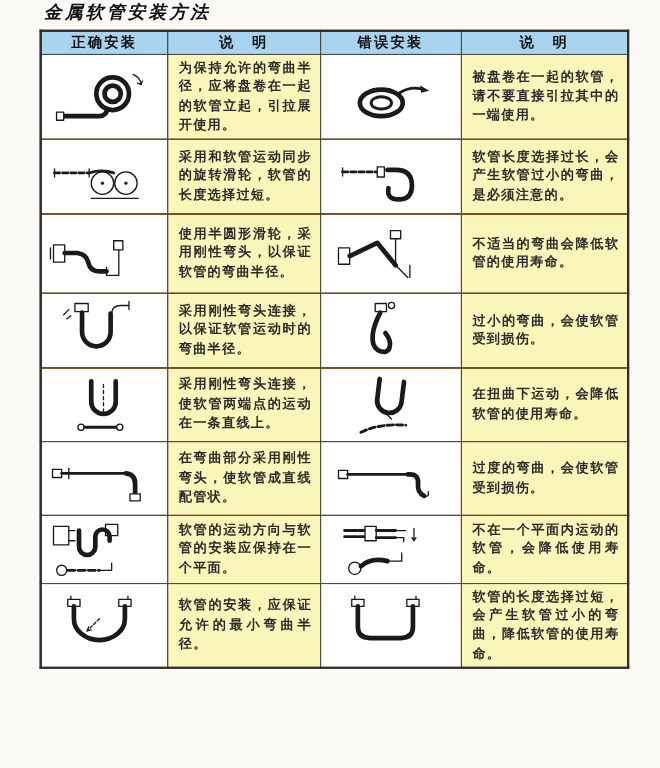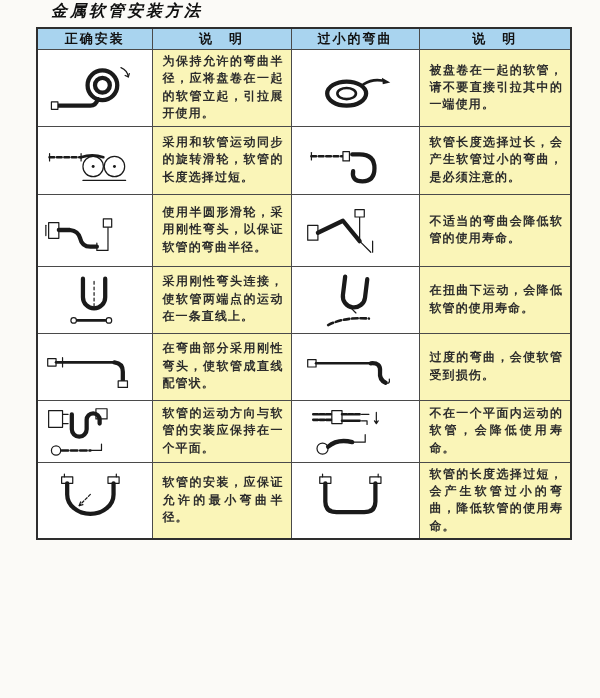--- a/index.html
+++ b/index.html
@@ -2,21 +2,21 @@
 <html style="--page_bg: #fbfaf7; --header_bg: #a9d4ef; --desc_bg: #faf5b8; --table_border: #2e2e2e; --text: #2c2c2c;"><head>
 <meta charset="utf-8">
 <style>
   html,body{margin:0;padding:0}
   body{
     width:600px;height:698px;position:relative;overflow:hidden;
     background:var(--page_bg,#fbfaf7);
     font-family:"Liberation Sans",sans-serif;
   }
   .doc-title{
-    position:absolute;left:51px;top:1px;
+    position:absolute;left:40px;top:1px;
     font-family:"DejaVu Serif",serif;font-style:italic;font-weight:bold;
     font-size:16px;letter-spacing:3px;color:#101010;
   }
   table.install{
     position:absolute;left:36px;top:27px;width:534px;
     border-collapse:collapse;table-layout:fixed;
     background:#a16207;border:2px solid var(--table_border,#2e2e2e);
   }
   .install th,.install td{border:1px solid #4a4a4a;padding:0;overflow:hidden}
   .install th{
@@ -48,21 +48,21 @@
   <colgroup>
     <col style="width:115px">
       <col style="width:139px">
       <col style="width:128px">
       <col style="width:152px">
   </colgroup>
   <thead>
     <tr style="height:21px">
       <th>正确安装</th>
       <th>说　明</th>
-      <th>过小的弯曲</th>
+      <th>错误安装</th>
       <th>说　明</th>
     </tr>
   </thead>
   <tbody>
 
     <tr style="height:72px">
       <td class="img">
         <svg class="fig" viewBox="0 0 110 60">
           <circle class="hk" cx="63" cy="27" r="16"></circle>
             <circle class="hk" cx="63" cy="27" r="8"></circle>
@@ -137,20 +137,42 @@
           <path class="hk" d="M15 33 L42 20 L60 42"></path>
           <path class="tn" d="M60 42 V16 M60 42 L72 54 M74 42 v12"></path>
           <rect class="tn wf" x="55" y="8" width="10" height="8"></rect>
         </svg>
       </td>
       <td class="desc">
           <div class="t">不适当的弯曲会降低软管的使用寿命。</div>
         </td>
     </tr>
 
+    <tr style="height:68px">
+      <td class="img">
+        <svg class="fig" viewBox="0 0 110 60">
+          <rect class="tn wf" x="26" y="4" width="13" height="8"></rect>
+          <path class="tn" d="M62 13 q1 -7 9 -7 h8 M79 2 v8 M20 10 l-5 5 M22 16 l-4 3"></path>
+          <path class="hk" d="M33 13 V32 A14 14 0 0 0 61 32 V14"></path>
+        </svg>
+      </td>
+      <td class="desc">
+          <div class="t">采用刚性弯头连接，以保证软管运动时的弯曲半径。</div>
+        </td>
+      <td class="img">
+        <svg class="fig" viewBox="0 0 110 60">
+          <rect class="tn wf" x="40" y="4" width="11" height="8"></rect>
+            <circle class="tn" cx="56" cy="6" r="3"></circle>
+          <path class="hk" d="M45 13 C38 26 33 44 43 50 C55 56 58 43 50 33"></path>
+        </svg>
+      </td>
+      <td class="desc">
+          <div class="t">过小的弯曲，会使软管受到损伤。</div>
+        </td>
+    </tr>
 
     <tr style="height:67px">
       <td class="img">
         <svg class="fig" viewBox="0 0 110 60">
           <path class="hk" d="M42 7 V27 A12 12 0 0 0 66 27 V7"></path>
           <path class="tn" d="M54 10 V40" stroke-dasharray="3 3"></path>
           <circle class="tn" cx="32" cy="52" r="3"></circle>
             <path class="hm" d="M36 52 H66"></path>
             <circle class="tn" cx="70" cy="52" r="3"></circle>
         </svg>

